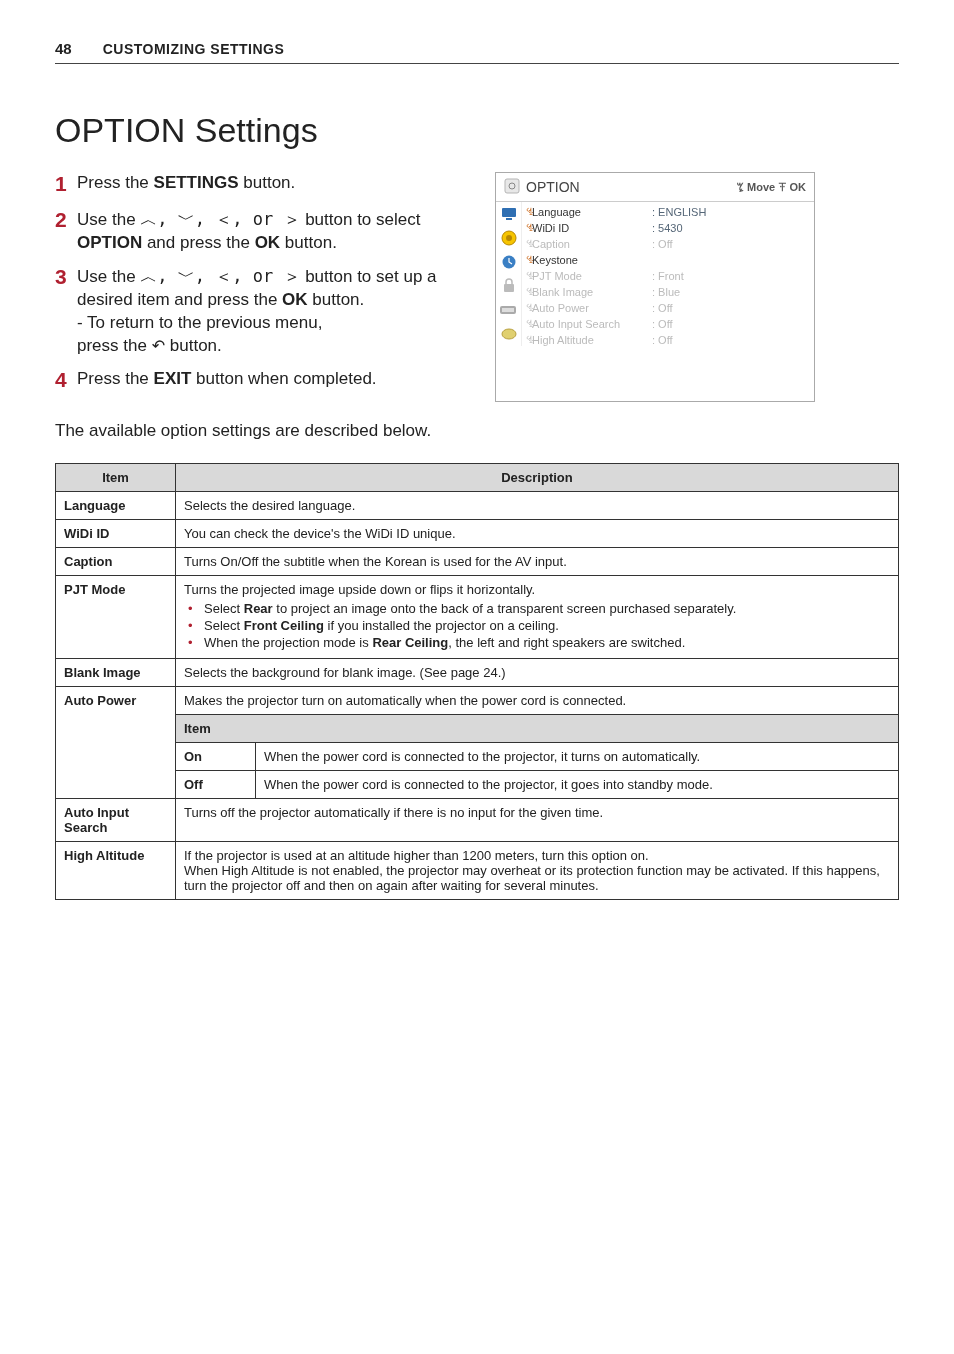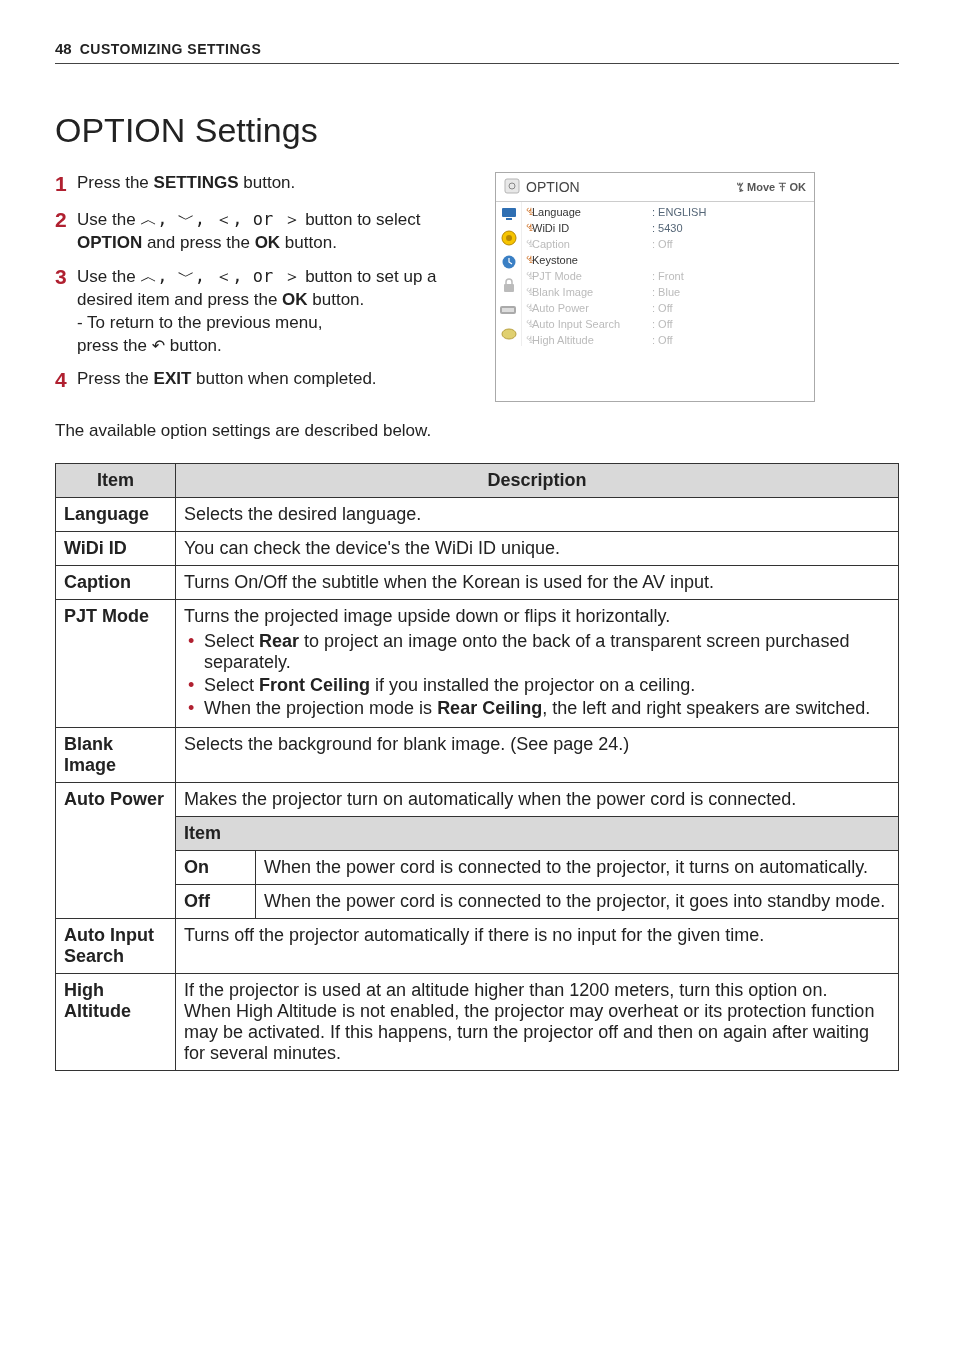--- a/index.html
+++ b/index.html
@@ -10,21 +10,21 @@
     background: #fff;
     padding: 40px 55px 40px 55px;
     color: #222;
     position: relative;
   }
   .header-line {
     border-bottom: 1px solid #444;
     padding-bottom: 6px;
     margin-bottom: 40px;
     display: flex;
-    gap: 8px;
+    gap: 31px;
     align-items: baseline;
   }
   .page-num { font-weight: bold; font-size: 15px; }
   .section-name { font-weight: bold; font-size: 14px; letter-spacing: 0.5px; }
   .title { font-size: 34px; font-weight: 400; margin-bottom: 20px; margin-top: 47px; }
   .steps { font-size: 17px; line-height: 1.35; width: 420px; }
   .step { display: flex; margin-bottom: 8px; }
   .step-num { color: #b02030; font-weight: bold; font-size: 21px; min-width: 22px; }
   .step-body { padding-top: 2px; }
   .bold { font-weight: bold; }
@@ -69,21 +69,21 @@
   .osd-val { color:#567; }
   .osd-item.disabled .osd-label,
   .osd-item.disabled .osd-val,
   .osd-item.disabled .osd-dot { color:#bbb; }
 
   .desc-intro { font-size: 17px; margin: 19px 0 22px 0; }
 
   table.opts {
     border-collapse: collapse;
     width: 100%;
-    font-size: 18px;
+    font-size: 13px;
   }
   table.opts th, table.opts td {
     border: 1px solid #333;
     padding: 6px 8px;
     vertical-align: top;
     text-align: left;
   }
   table.opts th { background: #d9d9d9; font-weight: bold; text-align:center; }
   .rowlabel { font-weight: bold; width: 120px; }
   .item-header-cell { background: #d9d9d9; font-weight: bold; }

